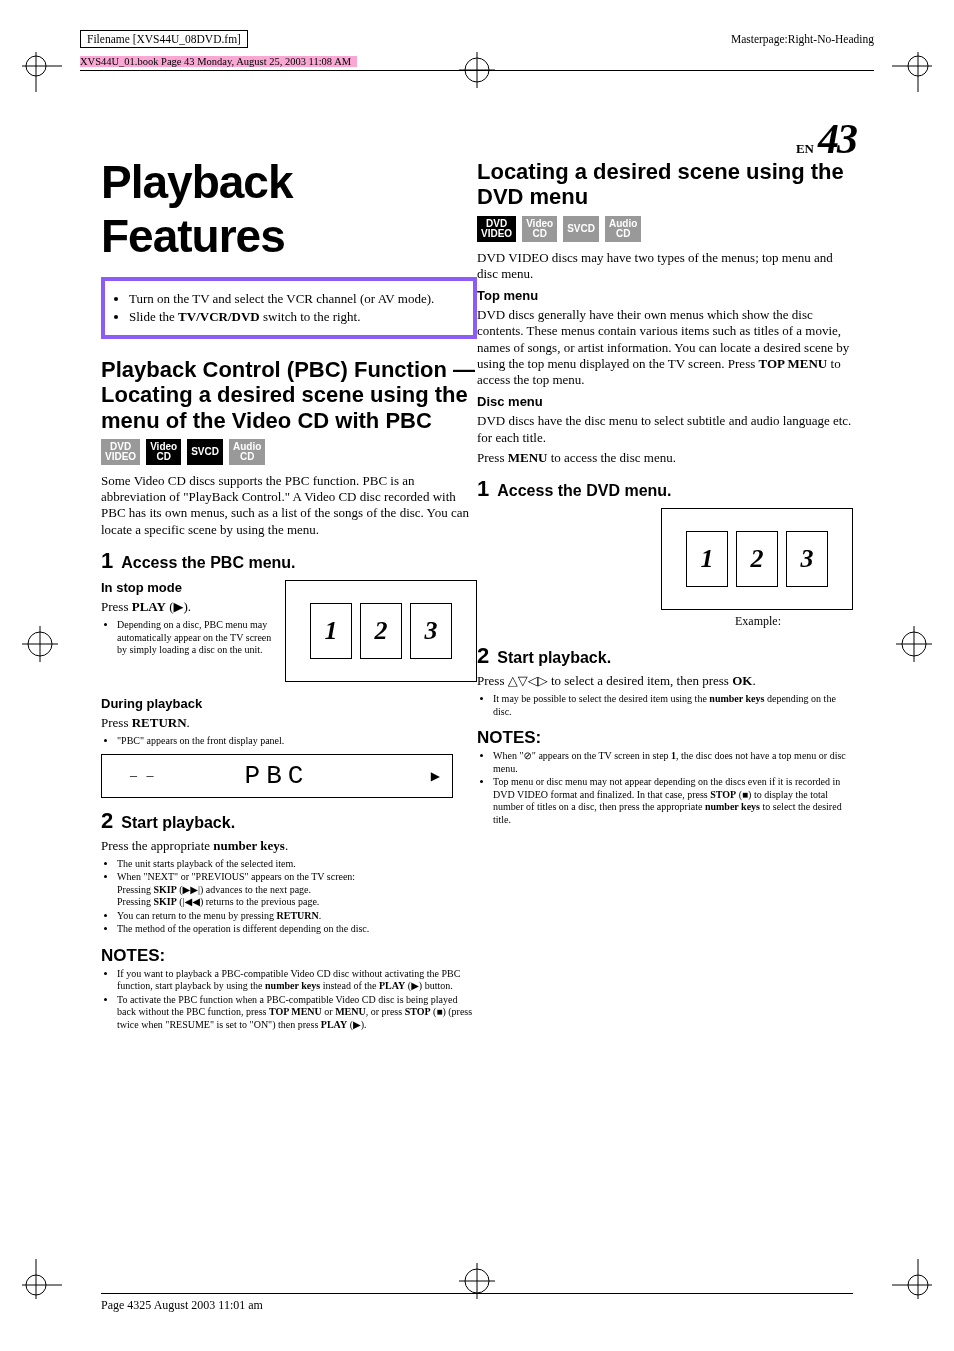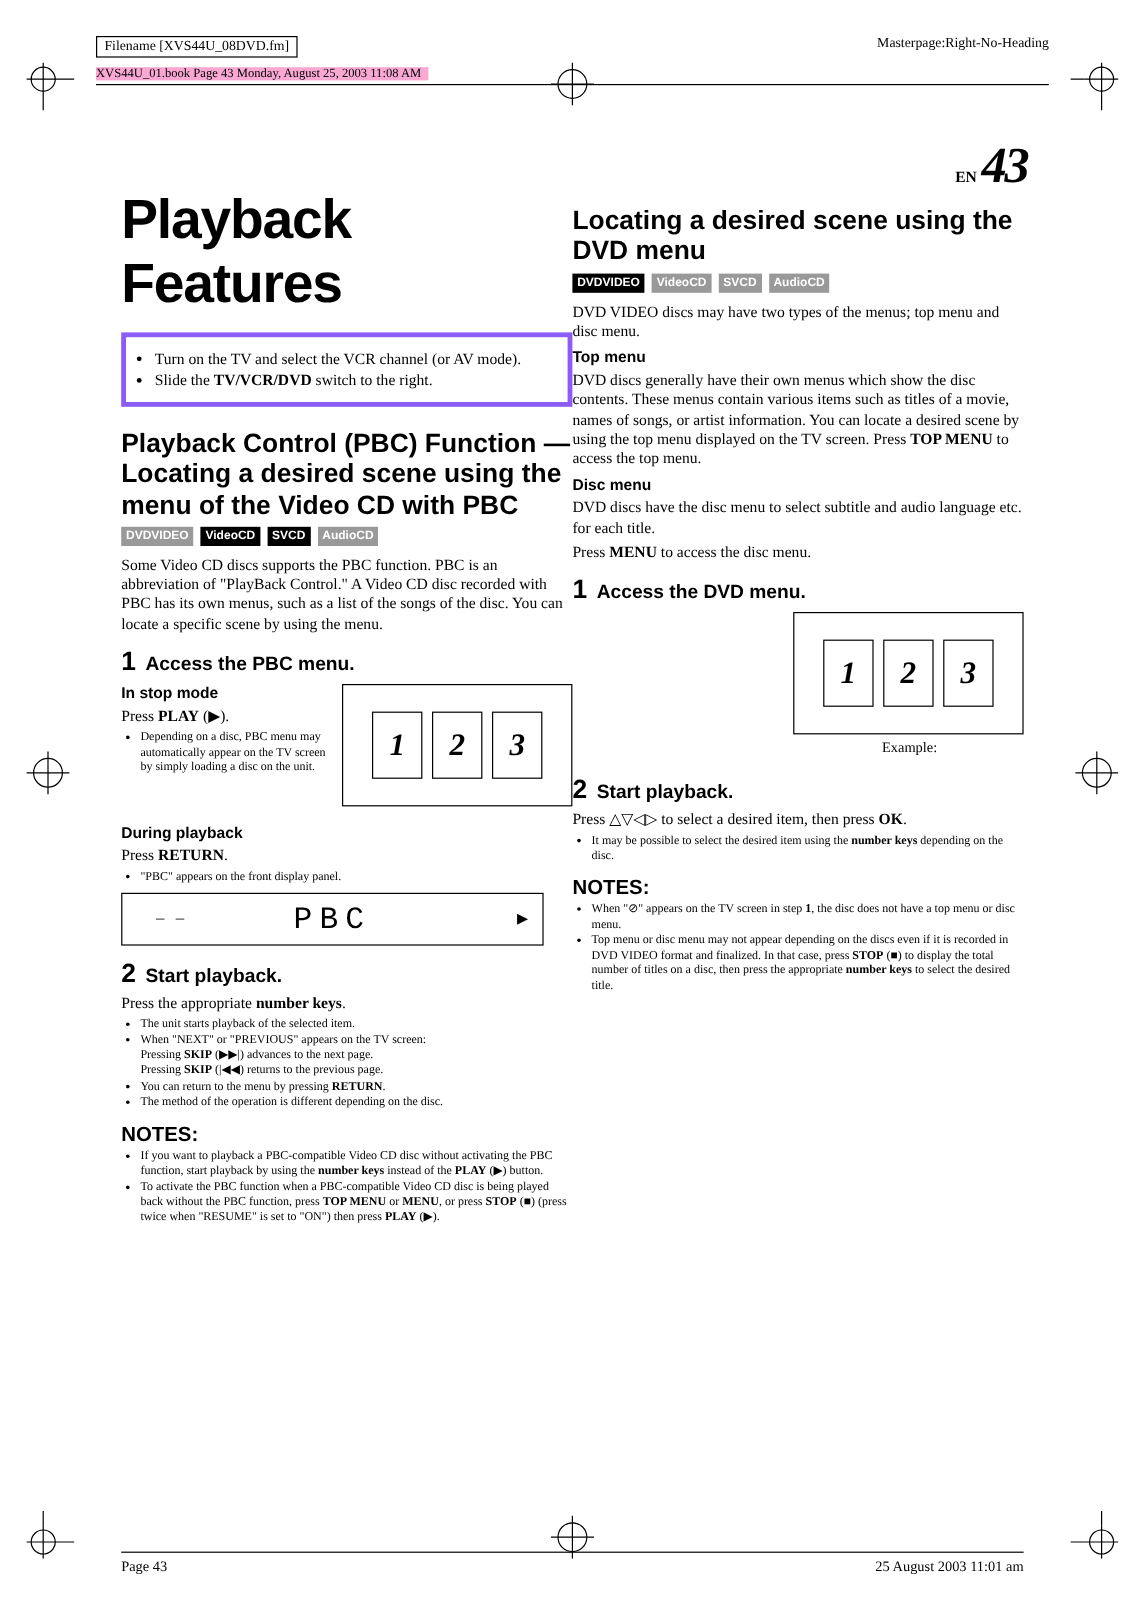--- a/index.html
+++ b/index.html
@@ -28,21 +28,21 @@
   .crop-br { bottom: 52px; right: 22px; }
   .reg-left { top: 626px; left: 22px; }
   .reg-right { top: 626px; right: 22px; }
   .reg-center-top { top: 52px; left: 50%; transform: translateX(-50%); }
   .reg-center-bottom { bottom: 52px; left: 50%; transform: translateX(-50%); }
 
   .header-row {
     position: absolute;
     top: 30px; left: 80px; right: 80px;
     font-size: 11.5px;
-    display: flex; justify-content: space-between;
+    display: flex; justify-content: space-between; align-items: center;
   }
   .header-row .filename { border: 1px solid #000; padding: 2px 6px; }
 
   .runhead {
     position: absolute;
     top: 56px; left: 80px; right: 80px;
     display: flex; justify-content: space-between; align-items: center;
     font-size: 10.5px;
   }
   .runhead .hr {
@@ -90,21 +90,21 @@
     margin: 14px 0 6px 0;
   }
   .disctype-row { display: flex; gap: 6px; margin: 4px 0 8px 0; }
   .disctype {
     background: #000; color: #fff;
     font-family: Arial, Helvetica, sans-serif;
     font-weight: 900; font-size: 10px; line-height: 1;
     padding: 3px 4px; text-align: center;
     min-width: 34px;
     box-sizing: border-box;
-    display:flex; flex-direction:row; align-items:center; justify-content:center;
+    display:flex; flex-direction:column; align-items:center; justify-content:center;
   }
   .disctype.dim { background:#999; }
   .disctype .l1 { font-size: 10px;}
   .disctype .l2 { font-size: 10px;}
 
   p.body { font-size: 13px; margin: 4px 0; line-height: 1.25; }
   .step-row { display:flex; align-items:baseline; gap:8px; margin: 10px 0 2px 0;}
   .step-num { font-family: Arial, Helvetica, sans-serif; font-weight:900; font-size:22px; }
   .step-title { font-family: Arial, Helvetica, sans-serif; font-weight:800; font-size:16px; }
   .subhead { font-family: Arial, Helvetica, sans-serif; font-weight:700; font-size:13px; margin-top:6px; }
@@ -131,21 +131,21 @@
   .lcd-dash { position:absolute; left:28px; top:50%; transform:translateY(-50%); font-size:14px; letter-spacing:3px;}
   .lcd-play { position:absolute; right:12px; top:50%; transform:translateY(-50%); font-size:12px;}
 
   .example-label { font-size:12px; text-align:center; width:190px; margin-left:auto;}
 
   .rightcol-flow .menu-wrap { float:right; margin: 0 0 4px 12px;}
   .leftcol-flow .menu-wrap { float:right; margin: 0 0 4px 12px;}
 
   .footer {
     position:absolute; bottom: 38px; left: 101px; right: 101px;
-    display:flex; justify-content:space-between;
+    display:flex; 
     font-size: 12px;
     border-top:1px solid #000; padding-top:4px;
   }
 
   b { font-weight: bold; }
 </style>
 </head>
 <body>
 
 <div class="page">
@@ -315,21 +315,21 @@
       </ul>
 
       <div class="notes-title">NOTES:</div>
       <ul class="bullets">
         <li>If you want to playback a PBC-compatible Video CD disc without activating the PBC function, start playback by using the <b>number keys</b> instead of the <b>PLAY</b> (▶) button.</li>
         <li>To activate the PBC function when a PBC-compatible Video CD disc is being played back without the PBC function, press <b>TOP MENU</b> or <b>MENU</b>, or press <b>STOP</b> (■) (press twice when "RESUME" is set to "ON") then press <b>PLAY</b> (▶).</li>
       </ul>
     </div>
 
     <div class="col rightcol-flow">
-      <h2 class="section-title" style="margin-top:16px">Locating a desired scene using the DVD menu</h2>
+      <h2 class="section-title" style="margin-top:4px">Locating a desired scene using the DVD menu</h2>
 
       <div class="disctype-row">
         <div class="disctype">
             <span class="l1">DVD</span>
             <span class="l2">VIDEO</span>
           </div>
         <div class="disctype dim">
             <span class="l1">Video</span>
             <span class="l2">CD</span>
           </div>

